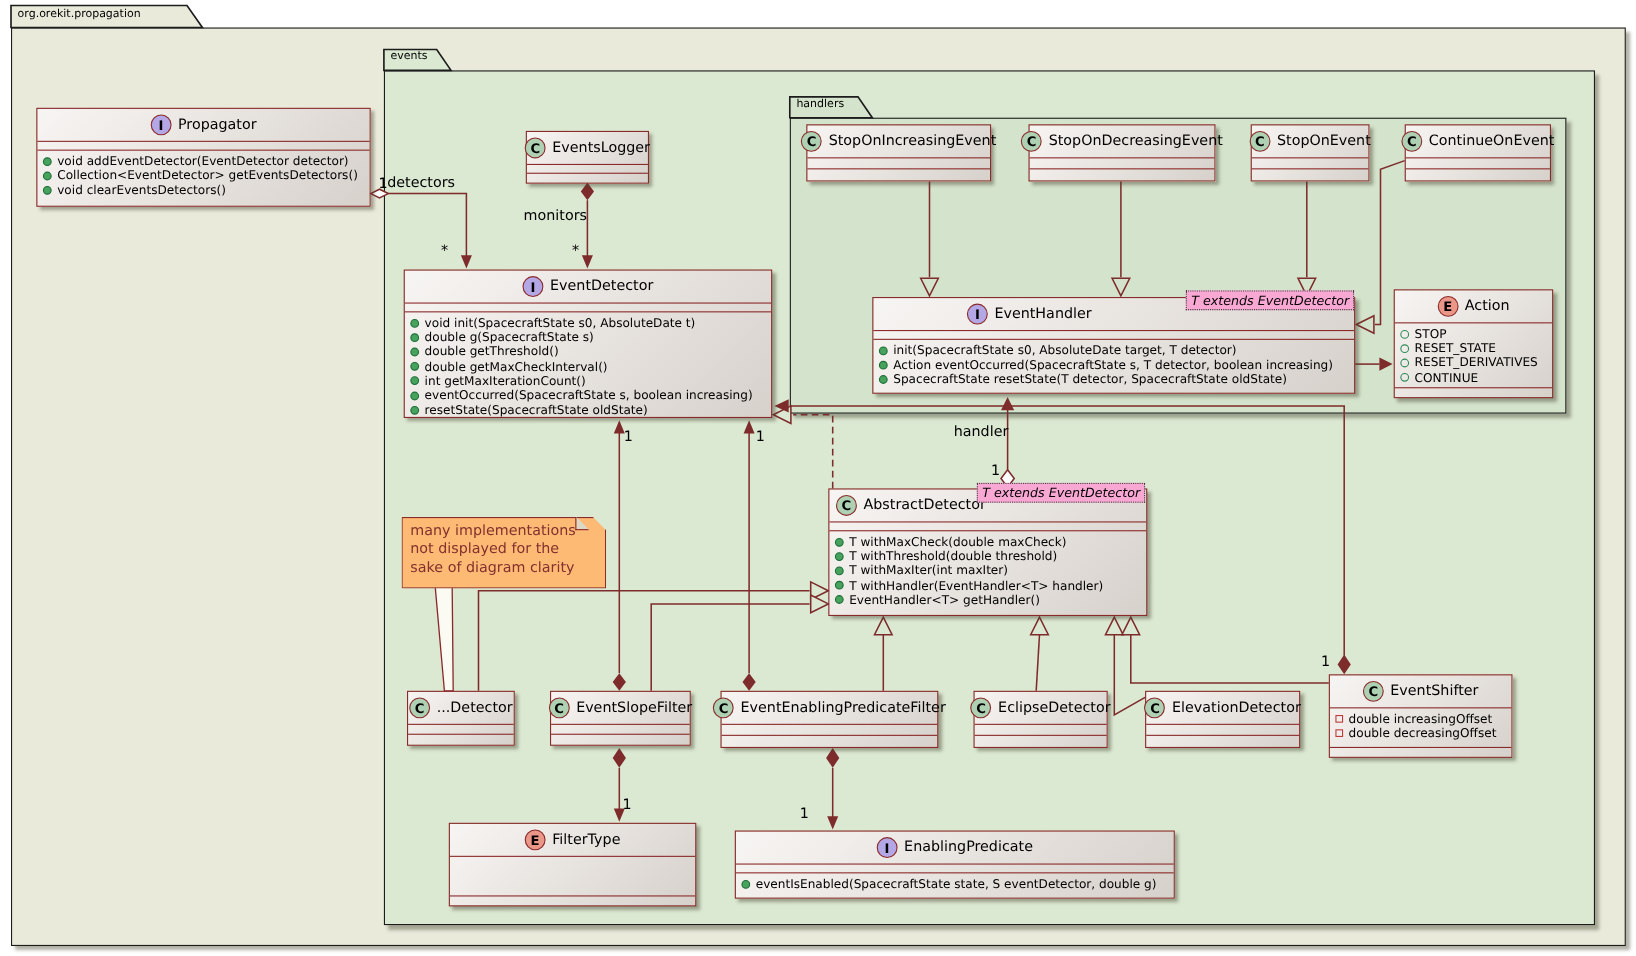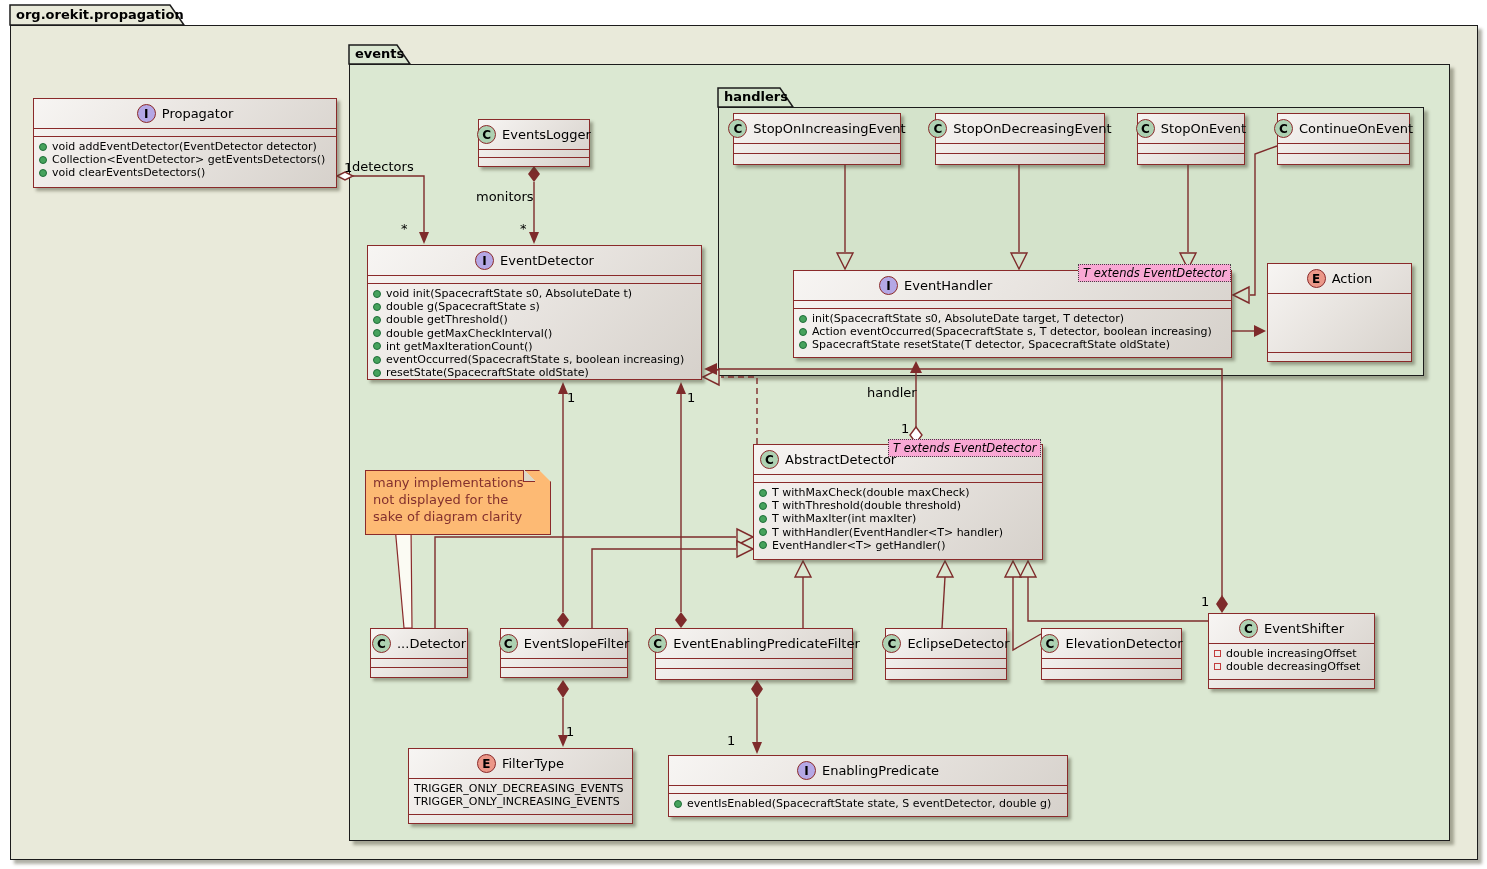--- a/index.html
+++ b/index.html
@@ -1,19 +1,19 @@
 <!DOCTYPE html>
 <html><head>
 <meta charset="utf-8">
 <style>
   html,body{margin:0;padding:0;background:#ffffff;font-family:"DejaVu Sans","Liberation Sans",sans-serif;}
   #stage{position:relative;width:1487px;height:869px;background:#ffffff;overflow:hidden;}
   .pkg-body{position:absolute;border:1.5px solid #1c1c1c;box-shadow:4px 4px 3px rgba(80,80,60,.45);box-sizing:border-box;z-index:1;}
   .pkg-tab-svg{position:absolute;left:0;top:0;width:1487px;height:869px;z-index:2;pointer-events:none;}
-  .pkg-tab-label{position:absolute;font-weight:bold;font-size:13px;color:#000;z-index:3;white-space:nowrap;}
+  .pkg-tab-label{position:absolute;font-weight:normal;font-size:10px;color:#000;z-index:3;white-space:nowrap;}
   #edges{position:absolute;left:0;top:0;width:1487px;height:869px;z-index:4;pointer-events:none;}
   .cls{position:absolute;border:1.3px solid #8A2A2A;background:linear-gradient(135deg,#f7f5f3 0%,#e9e5e1 45%,#d6d1cb 100%);
        box-shadow:3px 3px 3px rgba(70,70,50,.45);box-sizing:border-box;z-index:5;}
   .t{height:30px;display:flex;align-items:center;justify-content:center;gap:6px;border-bottom:1.3px solid #8A2A2A;box-sizing:border-box;padding:0 6px;}
   .tc{width:19px;height:19px;border-radius:50%;border:1.5px solid #8A2A2A;display:inline-flex;align-items:center;justify-content:center;
       font-weight:bold;font-size:12px;color:#000;box-sizing:border-box;flex:0 0 auto;}
   .tc.c{background:#ADD1B2;} .tc.i{background:#B4A7E5;} .tc.e{background:#EB9788;}
   .tn{font-size:13px;color:#000;white-space:nowrap;}
   .it{}
   .strip{height:8px;border-bottom:1.3px solid #8A2A2A;box-sizing:border-box;}
@@ -284,20 +284,38 @@
         </div>
     </div>
   </div>
   <div class="generic" style="left:1078px;top:264px;">T extends EventDetector</div>
 
   <div class="cls" style="left:1267px;top:263px;width:145px;height:99px;">
     <div class="t">
       <span class="tc e">E</span>
       <span class="tn">Action</span>
     </div>
+    <div class="mem">
+      <div class="row">
+          <span class="ico-e"></span>
+          <span>STOP</span>
+        </div>
+      <div class="row">
+          <span class="ico-e"></span>
+          <span>RESET_STATE</span>
+        </div>
+      <div class="row">
+          <span class="ico-e"></span>
+          <span>RESET_DERIVATIVES</span>
+        </div>
+      <div class="row">
+          <span class="ico-e"></span>
+          <span>CONTINUE</span>
+        </div>
+    </div>
     <div class="bstrip"></div>
   </div>
 
   <div class="cls" style="left:753px;top:444px;width:290px;height:116px;">
     <div class="t" style="justify-content:flex-start;">
       <span class="tc c">C</span>
       <span class="tn">AbstractDetector</span>
     </div>
     <div class="strip"></div>
     <div class="mem">
@@ -388,28 +406,20 @@
           <span>double decreasingOffset</span>
         </div>
     </div>
     <div class="bstrip"></div>
   </div>
 
   <div class="cls" style="left:408px;top:748px;width:225px;height:76px;">
     <div class="t">
       <span class="tc e">E</span>
       <span class="tn">FilterType</span>
-    </div>
-    <div class="mem">
-      <div class="row">
-          <span>TRIGGER_ONLY_DECREASING_EVENTS</span>
-        </div>
-      <div class="row">
-          <span>TRIGGER_ONLY_INCREASING_EVENTS</span>
-        </div>
     </div>
     <div class="bstrip"></div>
   </div>
 
   <div class="cls" style="left:668px;top:755px;width:400px;height:62px;">
     <div class="t">
       <span class="tc i">I</span>
       <span class="tn it">EnablingPredicate</span>
     </div>
     <div class="strip"></div>

